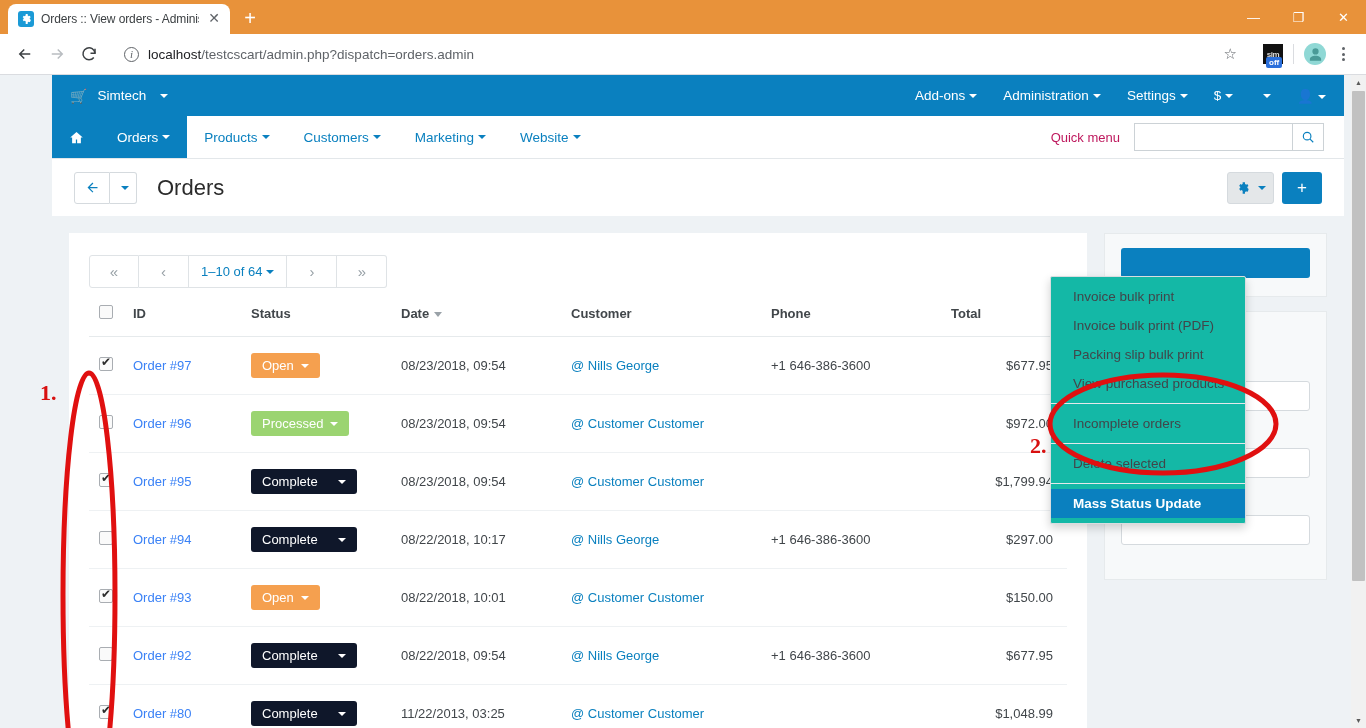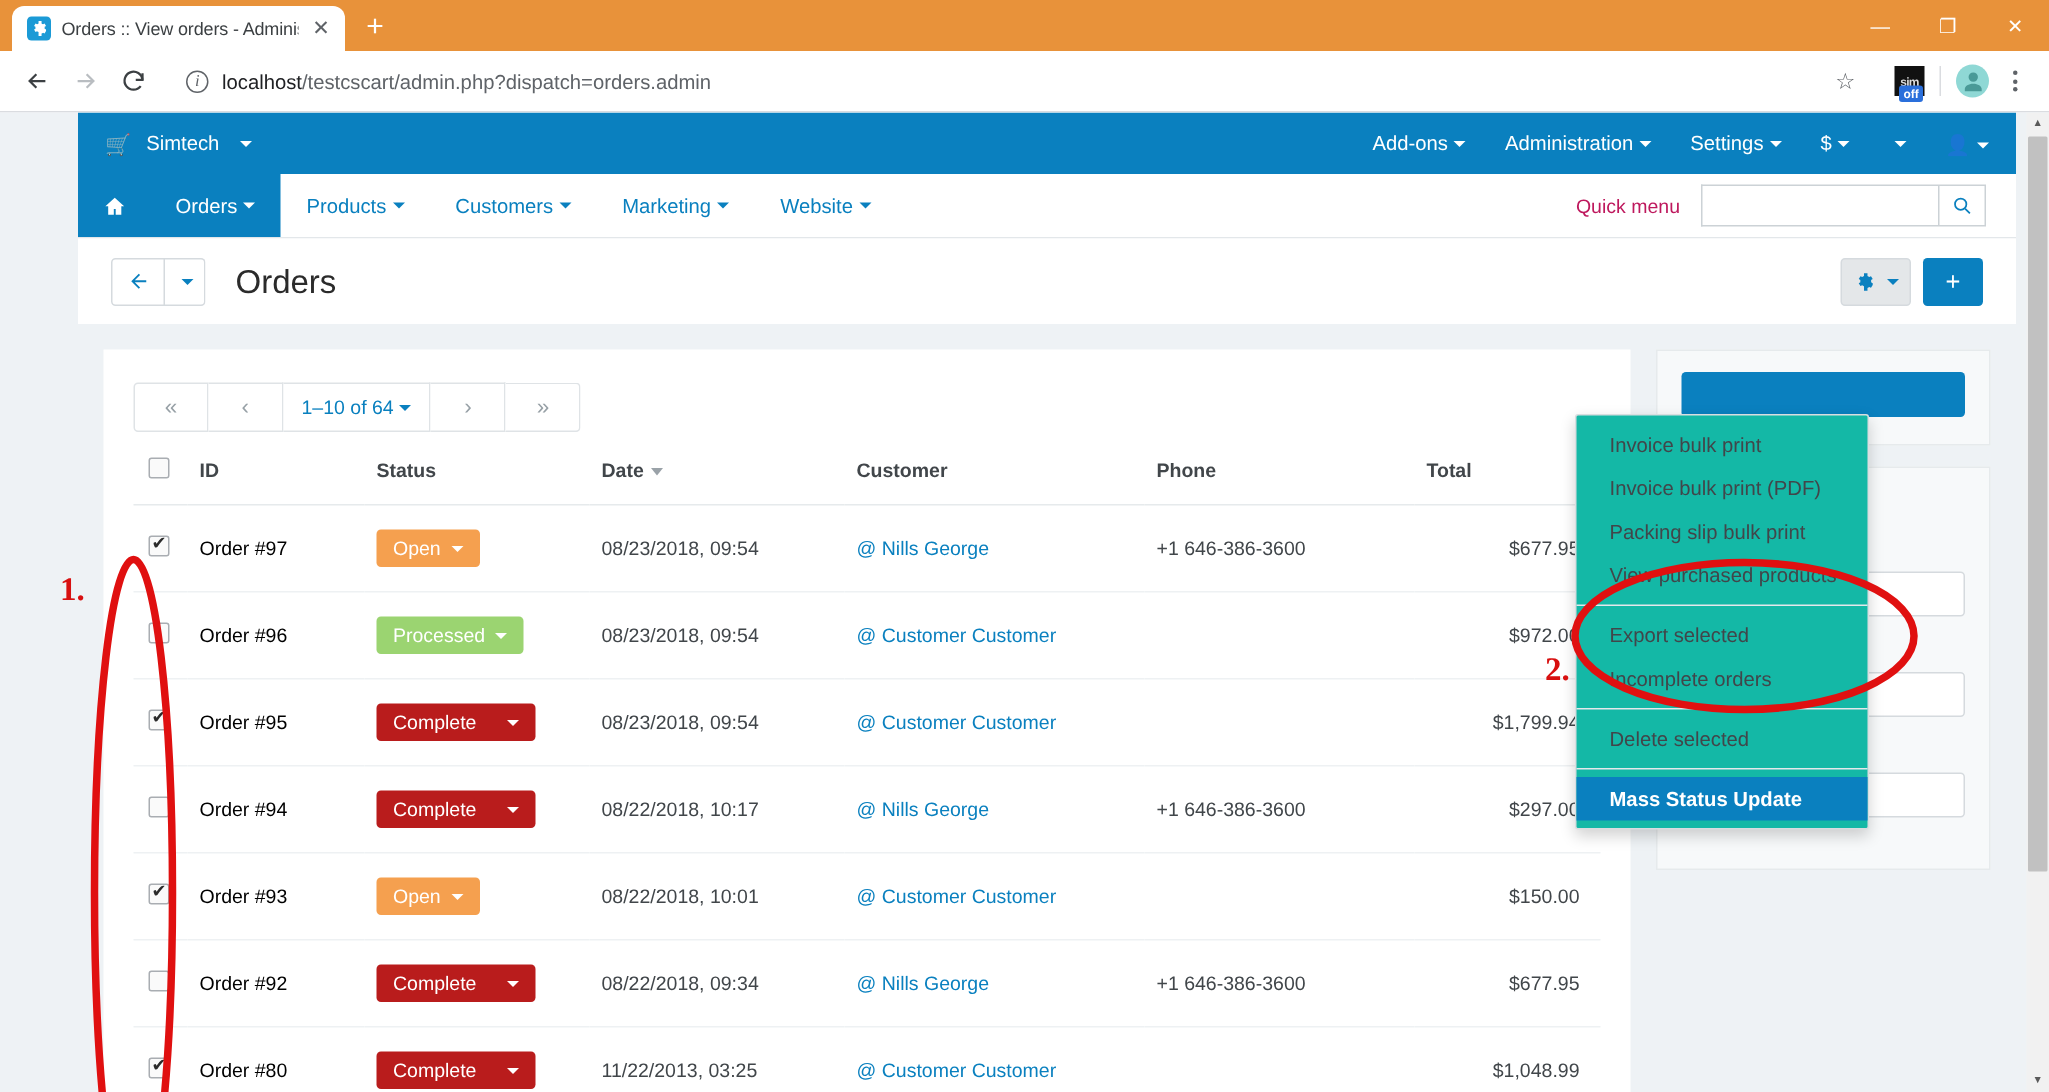--- a/index.html
+++ b/index.html
@@ -224,31 +224,31 @@
   .col-total { text-align: right; padding-right: 14px !important; }
   th.col-total { text-align: right; margin-left: 32px; }
   .chk {
     width: 14px; height: 14px; border: 1px solid #a9adb2; background: #fafafa;
     border-radius: 2px; display: inline-block; position: relative; cursor: pointer;
   }
   .chk.checked::after {
     content: "✔"; position: absolute; left: 1px; top: -3px;
     font-size: 12px; color: #2b2b2b;
   }
-  .order-link { color: #000000; text-decoration: none; cursor: pointer; }
+  .order-link { color: #3b82f6; text-decoration: none; cursor: pointer; }
   .cust-link { color: #0a80bf; text-decoration: none; cursor: pointer; }
   .badge {
     display: inline-flex; align-items: center; gap: 7px;
     padding: 5px 11px; border-radius: 3px; color: #fff;
     font-size: 13px; cursor: pointer;
   }
   .badge .caret { border-top-color: #fff; margin-left: 0; }
   .b-open { background: #f5a04f; }
   .b-proc { background: #9bd471; }
-  .b-comp { background: #b91c1c; gap: 20px; }
+  .b-comp { background: #0f172a; gap: 20px; }
   .sort-caret {
     display: inline-block; width: 0; height: 0; margin-left: 5px;
     border-left: 4px solid transparent; border-right: 4px solid transparent;
     border-top: 5px solid #9aa2a8; vertical-align: middle;
   }
 
   
   .sidebar { width: 223px; flex: 0 0 223px; }
   .side-card {
     background: #f7f9fa; border: 1px solid #e6eaec; margin-bottom: 14px;
@@ -540,21 +540,21 @@
                 <td class="col-phone"></td>
                 <td class="col-total">$150.00</td>
               </tr>
               <tr>
                 <td class="col-chk"><span class="chk"></span></td>
                 <td class="col-id"><a class="order-link">Order #92</a></td>
                 <td class="col-status"><span class="badge b-comp">
                     <span>Complete</span>
                     <span class="caret"></span>
                   </span></td>
-                <td class="col-date">08/22/2018, 09:34</td>
+                <td class="col-date">08/22/2018, 09:54</td>
                 <td class="col-cust"><a class="cust-link">@ Nills George</a></td>
                 <td class="col-phone">+1 646-386-3600</td>
                 <td class="col-total">$677.95</td>
               </tr>
               <tr>
                 <td class="col-chk"><span class="chk checked"></span></td>
                 <td class="col-id"><a class="order-link">Order #80</a></td>
                 <td class="col-status"><span class="badge b-comp">
                     <span>Complete</span>
                     <span class="caret"></span>
@@ -584,21 +584,20 @@
       </div>
     </div>
   </div>
 
   <div class="dropdown" id="dropdown-menu">
       <div class="dd-item">Invoice bulk print</div>
       <div class="dd-item">Invoice bulk print (PDF)</div>
       <div class="dd-item">Packing slip bulk print</div>
       <div class="dd-item">View purchased products</div>
       <div class="dd-sep"></div>
-      <div class="dd-item">Export selected</div>
       <div class="dd-item">Incomplete orders</div>
       <div class="dd-sep"></div>
       <div class="dd-item">Delete selected</div>
       <div class="dd-sep"></div>
       <div class="dd-item active">Mass Status Update</div>
     </div>
 
   <svg class="anno-svg" style="left:0;top:0;width:1366px;height:653px">
 
     <ellipse cx="89" cy="520" rx="26" ry="222" fill="none" stroke="#e01010" stroke-width="5"></ellipse>

